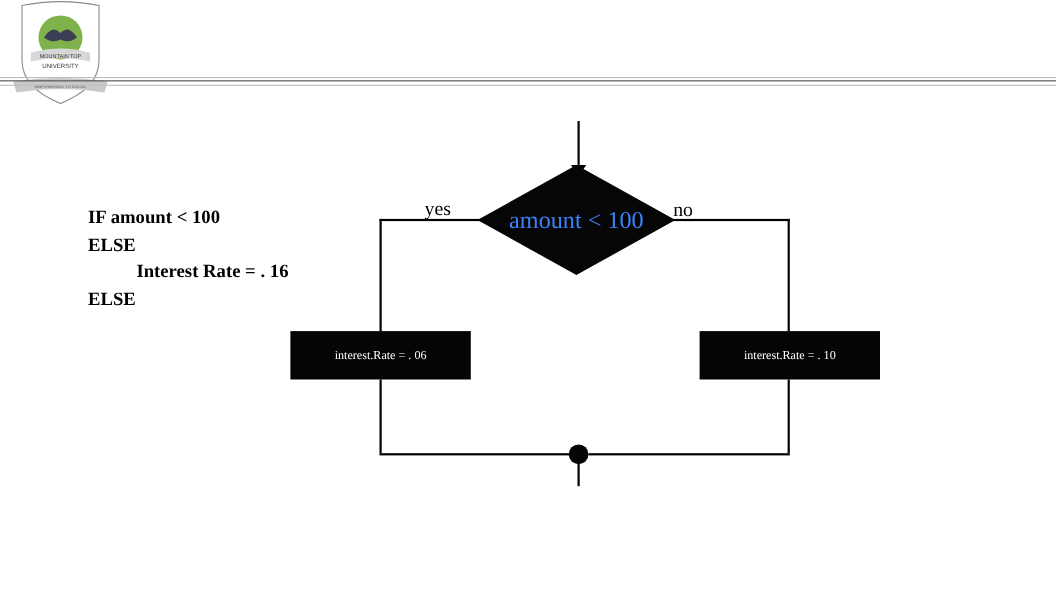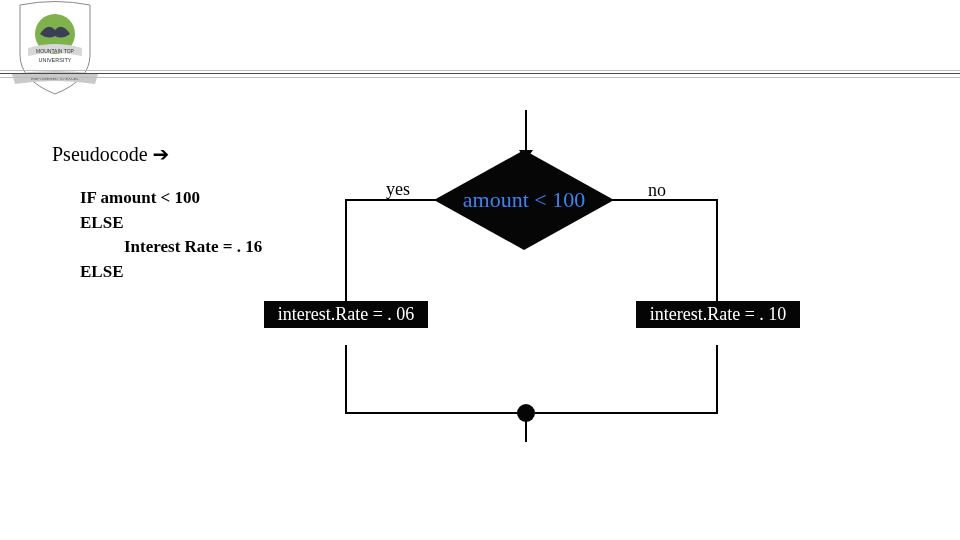--- a/index.html
+++ b/index.html
@@ -13,23 +13,23 @@
   .pseudo-head .arrow{font-family:Arial,sans-serif;}
   .code{position:absolute;left:80px;top:186px;font-size:17px;line-height:1.45;}
   .code .ind1{padding-left:44px;display:block;}
   .kw{font-weight:bold;}
   
   .diamond-wrap{position:absolute;left:434px;top:150px;width:180px;height:100px;}
   .diamond-real{position:absolute;left:0;top:0;width:180px;height:100px;}
   .diamond-real svg{width:180px;height:100px;display:block;}
   .dia-text{position:absolute;left:0;top:0;width:180px;height:100px;display:flex;align-items:center;justify-content:center;color:#3b82f6;font-size:22px;}
   .yes{position:absolute;left:386px;top:179px;font-size:18px;}
-  .no{position:absolute;left:648px;top:180px;font-size:18px;}
+  .no{position:absolute;left:612px;top:180px;font-size:18px;}
   
-  .proc{position:absolute;width:164px;height:27px;background:#050505;color:#fff;display:flex;align-items:center;justify-content:center;font-size:18px;}
+  .proc{position:absolute;width:164px;height:44px;background:#050505;color:#fff;display:flex;align-items:center;justify-content:center;font-size:11px;}
   .proc-left{left:264px;top:301px;}
   .proc-right{left:636px;top:301px;}
   
   .join{position:absolute;left:517px;top:404px;width:18px;height:18px;border-radius:50%;background:#050505;}
   
   .ln{position:absolute;background:#000;}
 </style>
 </head>
 <body>
 
@@ -44,23 +44,20 @@
       <text x="45" y="53" text-anchor="middle" font-size="5" fill="#333" font-family="Arial">MOUNTAIN TOP</text>
       <text x="45" y="62" text-anchor="middle" font-size="5.5" fill="#333" font-family="Arial">UNIVERSITY</text>
       <path d="M2 74 Q45 68 88 74 L85 84 Q45 78 5 84 Z" fill="#c9c9c9"></path>
       <text x="45" y="80" text-anchor="middle" font-size="4" fill="#555" font-family="Arial">EMPOWERED TO EXCEL</text>
     </svg>
   </div>
 
   <div class="rule-outer"></div>
   <div class="rule-inner"></div>
 
-  <div class="pseudo-head">
-    <span>Pseudocode </span><span class="arrow">➔</span>
-  </div>
 
   <div class="code">
     <span class="kw">IF amount &lt; 100</span><br>
     <span class="kw">ELSE</span><br>
     <span class="ind1 kw">Interest Rate = . 16</span>
     <span class="kw">ELSE</span>
   </div>
 
   <div class="ln" style="left:525px;top:110px;width:2px;height:45px;"></div>
   <svg style="position:absolute;left:519px;top:150px;width:14px;height:10px;">

